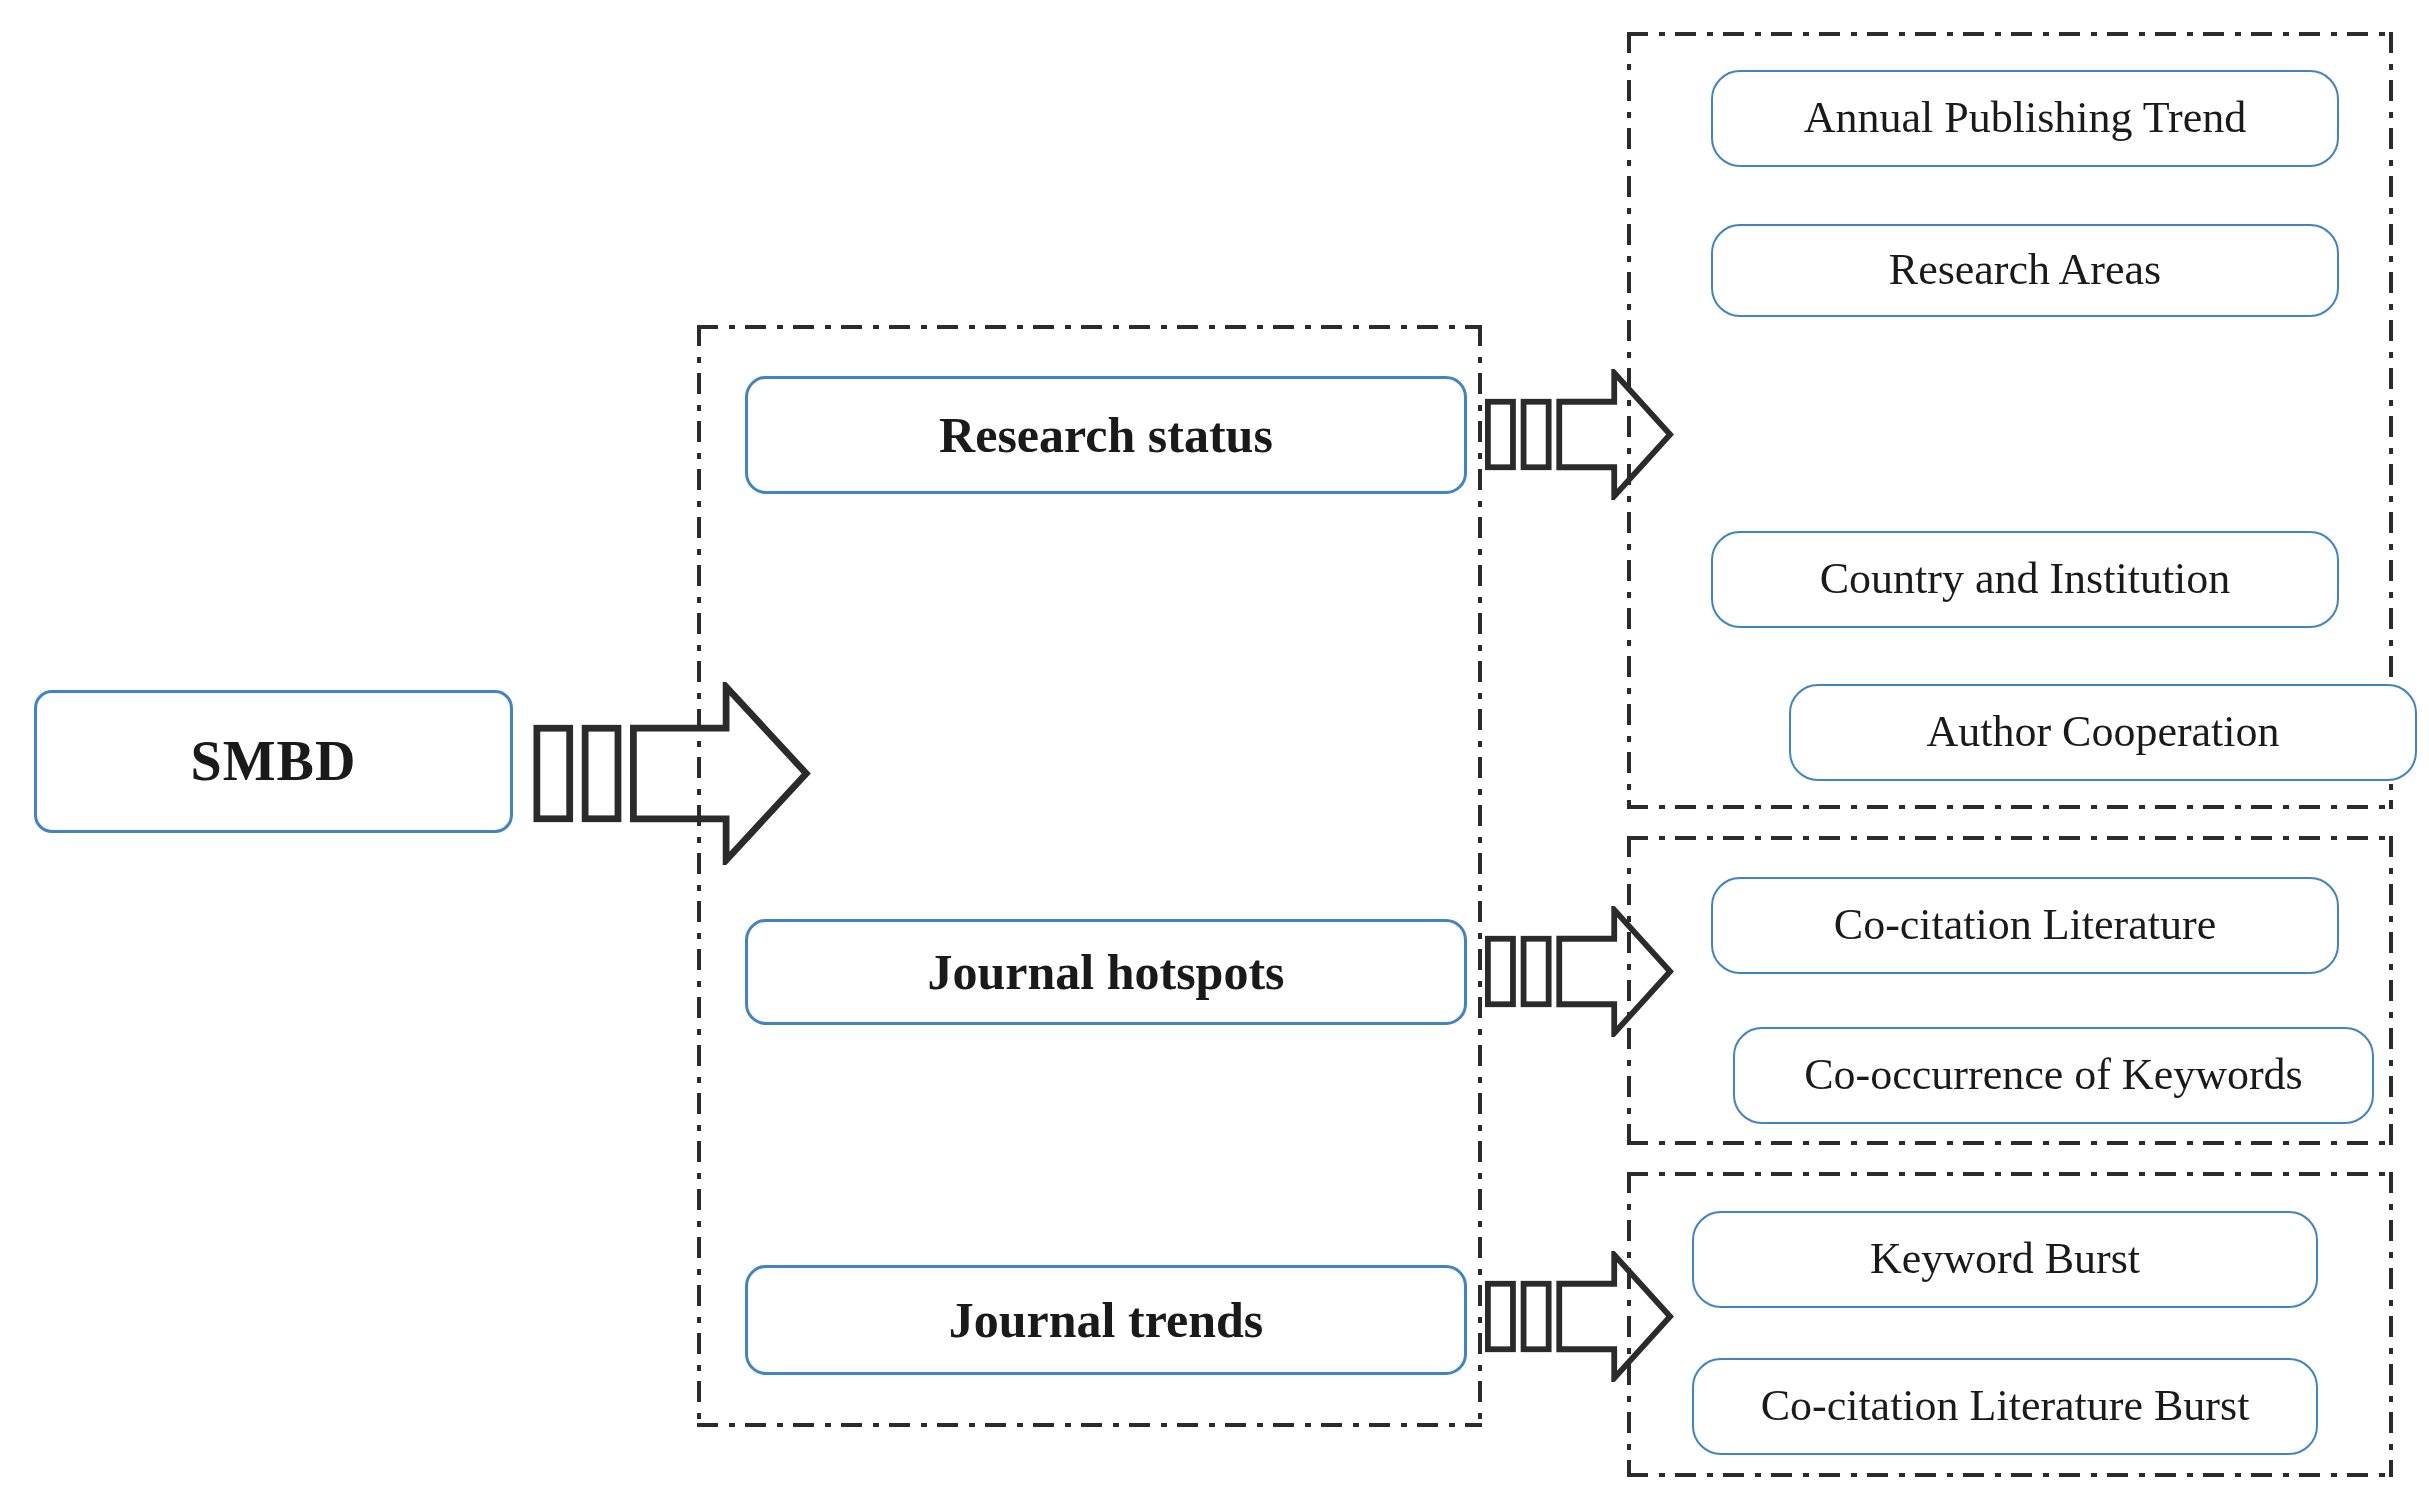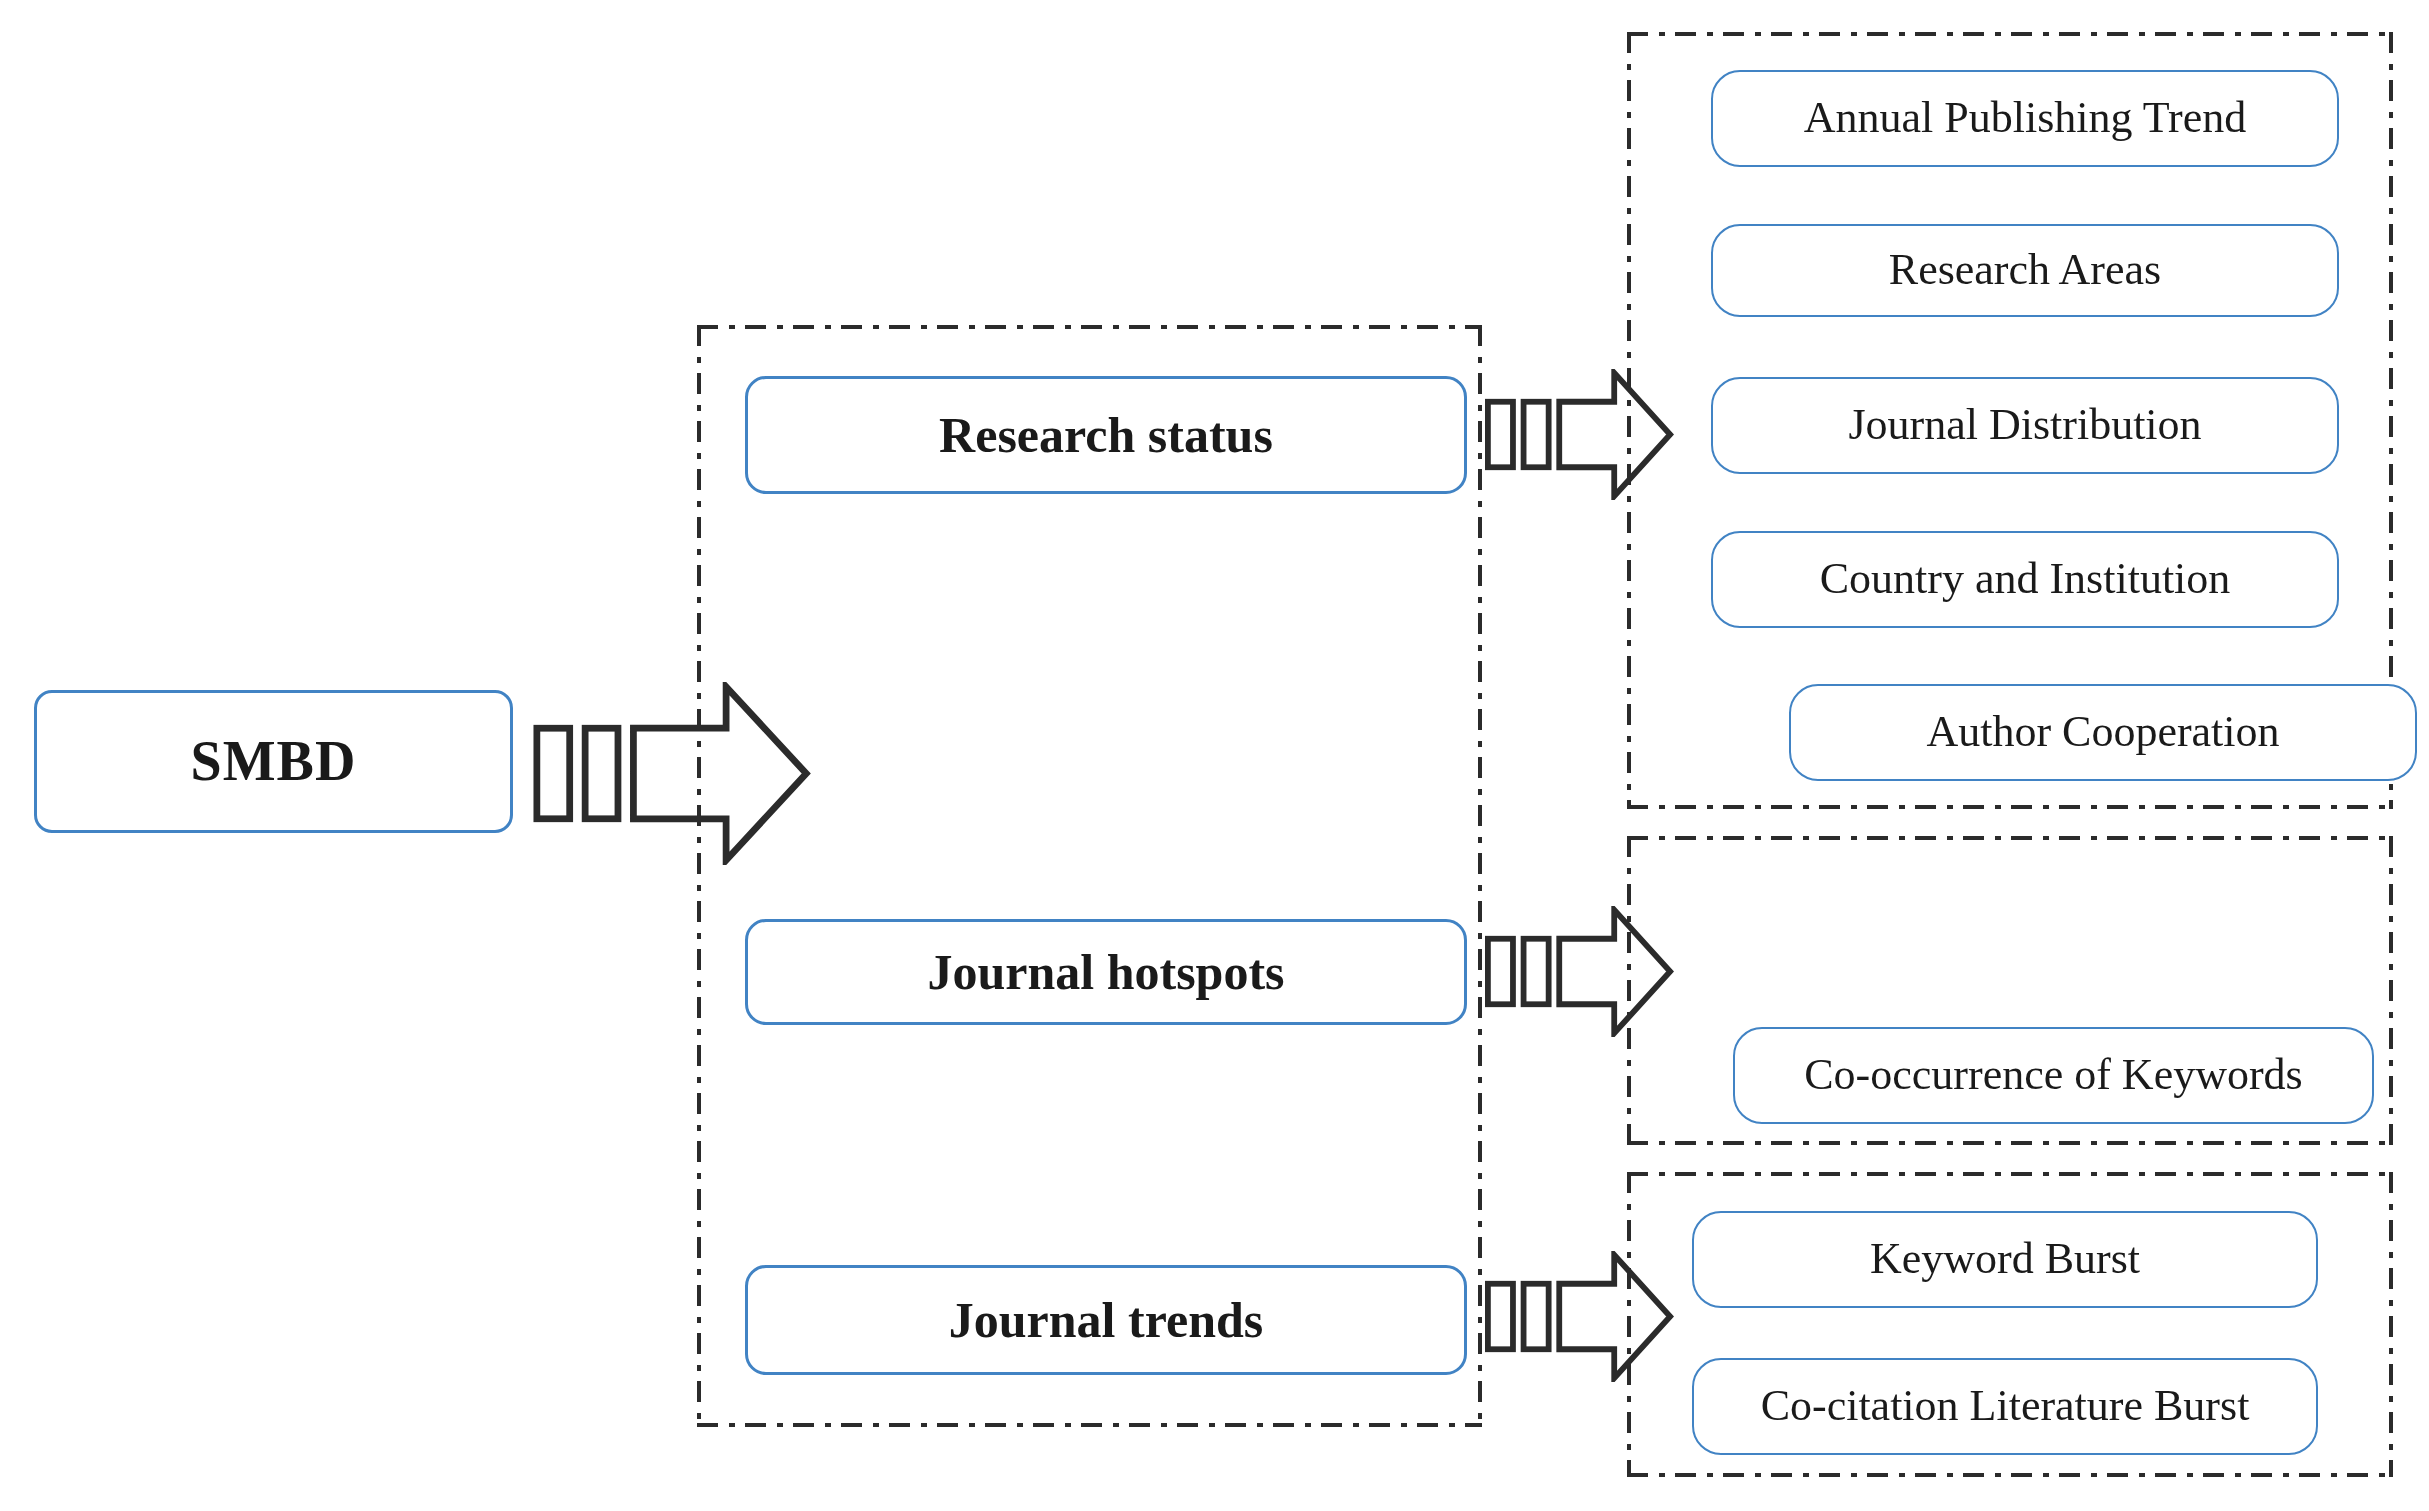--- a/index.html
+++ b/index.html
@@ -148,33 +148,33 @@
     <div class="edge h top"></div>
     <div class="edge h bottom"></div>
     <div class="edge v left"></div>
     <div class="edge v right"></div>
   </div>
 
   <div class="rbox leaf" style="left:1711px; top:70px; width:628px; height:97px;">Annual Publishing Trend</div>
 
   <div class="rbox leaf" style="left:1711px; top:224px; width:628px; height:93px;">Research Areas</div>
 
-  <div class="rbox leaf" style="left:1711px; top:377px; width:628px; height:97px;">Journal Distribution</div>
 
   <div class="rbox leaf" style="left:1711px; top:531px; width:628px; height:97px;">Country and Institution</div>
 
   <div class="rbox leaf" style="left:1789px; top:684px; width:628px; height:97px;">Author Cooperation</div>
 
   <div class="dashdot" style="left:1627px; top:836px; width:766px; height:309px;">
     <div class="edge h top"></div>
     <div class="edge h bottom"></div>
     <div class="edge v left"></div>
     <div class="edge v right"></div>
   </div>
 
+  <div class="rbox leaf" style="left:1711px; top:877px; width:628px; height:97px;">Co-citation Literature</div>
 
   <div class="rbox leaf" style="left:1733px; top:1027px; width:641px; height:97px;">Co-occurrence of Keywords</div>
 
   <div class="dashdot" style="left:1627px; top:1172px; width:766px; height:305px;">
     <div class="edge h top"></div>
     <div class="edge h bottom"></div>
     <div class="edge v left"></div>
     <div class="edge v right"></div>
   </div>
 

